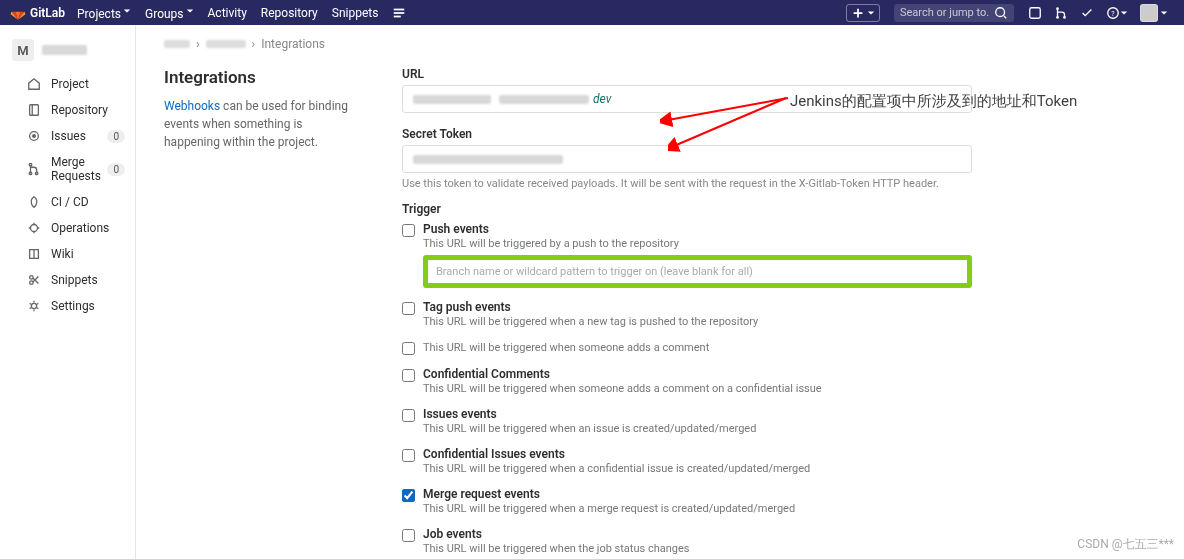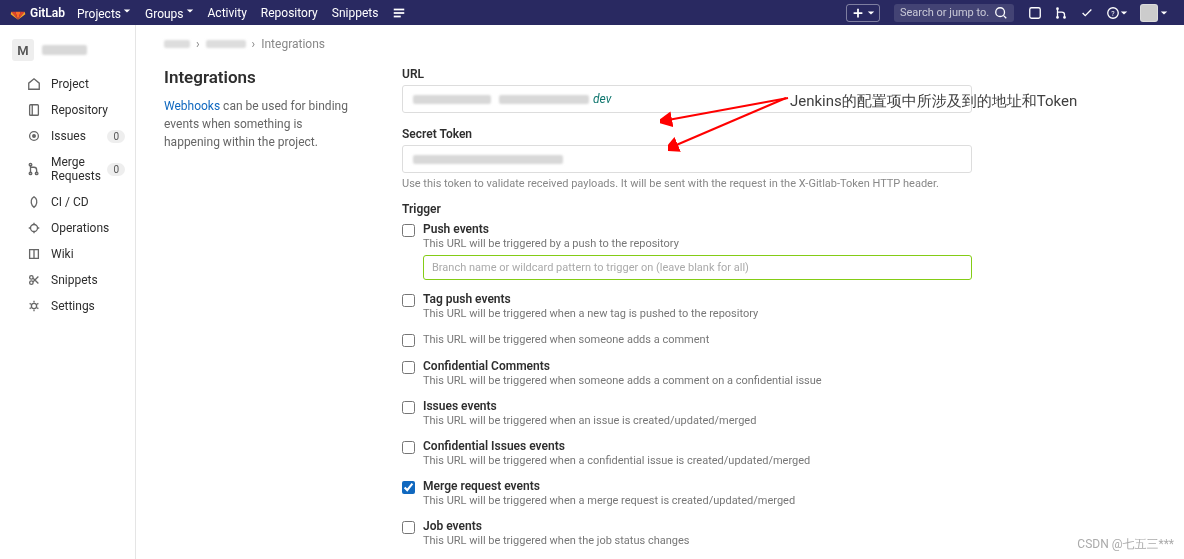--- a/index.html
+++ b/index.html
@@ -42,21 +42,21 @@
 .field-box { border: 1px solid #ddd; border-radius: 3px; padding: 6px 10px; margin-bottom: 4px; font-size: 12px; min-height: 28px; display: flex; align-items: center; }
 .field-box .blur-text { background: #d8d8d8; height: 9px; border-radius: 2px; filter: blur(1px); }
 .field-box .plain { color: #0f766e; font-style: italic; }
 .help-text { font-size: 11px; color: #888; margin-bottom: 12px; }
 .trigger-heading { font-size: 12px; font-weight: 600; margin: 8px 0 6px; }
 .trigger-item { display: flex; align-items: flex-start; gap: 8px; margin-bottom: 12px; }
 .trigger-item input[type=checkbox] { margin-top: 2px; width: 13px; height: 13px; accent-color: #1068bf; }
 .trigger-item .ti-body { flex: 1; }
 .trigger-item .ti-title { font-size: 12px; font-weight: 600; }
 .trigger-item .ti-desc { font-size: 11px; color: #777; margin-top: 1px; }
-.trigger-item .ti-input { border: 1px solid #84cc16; border-radius: 3px; padding: 5px 8px; font-size: 11px; margin-top: 5px; }
+.trigger-item .ti-input { border: 5px solid #84cc16; border-radius: 3px; padding: 5px 8px; font-size: 11px; margin-top: 5px; }
 .trigger-item .ti-input input { border: none; outline: none; width: 100%; font-size: 11px; color: #555; }
 .trigger-item .ti-input input::placeholder { color: #aaa; }
 
 .annotation { position: absolute; color: #404040; font-size: 15px; pointer-events: none; }
 .arrow { position: absolute; pointer-events: none; }
 .watermark { position: absolute; bottom: 6px; right: 10px; font-size: 12px; color: #aaa; }
 </style>
 </head>
 <body>
 

